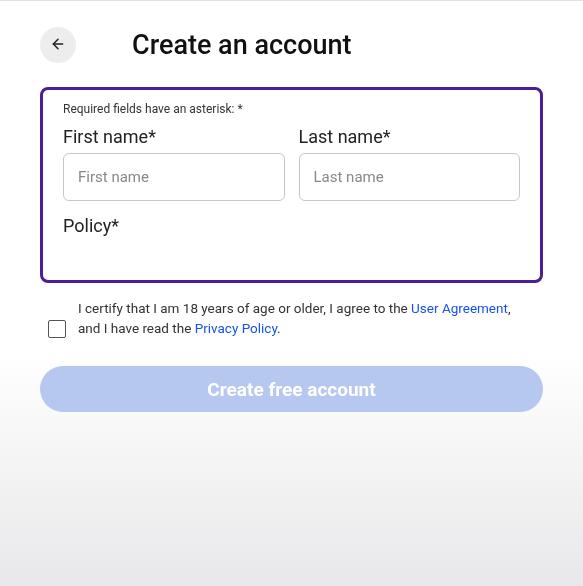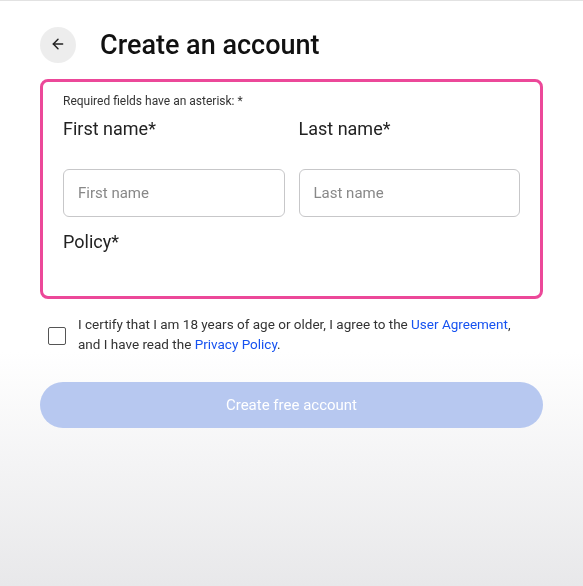--- a/index.html
+++ b/index.html
@@ -15,42 +15,43 @@
       padding: 0;
       position: relative;
       border-top: 1px solid #e2e2e2;
     }
     .container {
       padding: 26px 40px 0 40px;
     }
     .header-row {
       display: flex;
       align-items: center;
-      margin-bottom: 16px;
+      margin-bottom: 24px;
+      gap: 32px;
     }
     .back-btn {
       width: 36px;
       height: 36px;
       border-radius: 50%;
       background: #ededed;
       border: none;
       display: flex;
       align-items: center;
       justify-content: center;
       cursor: pointer;
       margin-right: 24px;
       flex-shrink: 0;
     }
     .page-title {
       font-size: 27px;
       font-weight: 500;
       color: #111;
     }
     .form-box {
-      border: 3px solid #ec4899;
+      border: 3px solid #4c1d95;
       border-radius: 8px;
       padding: 12px 20px 24px 20px;
       margin-left: 0;
       background: #fff;
     }
     .required-note {
       font-size: 12px;
       color: #333;
       margin-bottom: 10px;
     }
@@ -71,21 +72,20 @@
     }
     .text-input {
       width: 100%;
       height: 48px;
       border: 1px solid #c7c7c9;
       border-radius: 6px;
       padding: 16px 14px;
       font-size: 15px;
       color: #000000;
       background: #fff;
-      margin-top: 24px;
     }
     .text-input::placeholder {
       color: #888;
     }
     .password-wrap {
       position: relative;
     }
     .eye-btn {
       position: absolute;
       right: 12px;
@@ -95,21 +95,21 @@
       border: none;
       cursor: pointer;
       width: 24px;
       height: 24px;
       display: flex;
       align-items: center;
       justify-content: center;
     }
     .certify-row {
       display: flex;
-      align-items: center;
+      align-items: flex-end;
       gap: 12px;
       margin-top: 16px;
       padding: 0 8px;
     }
     .checkbox {
       width: 18px;
       height: 18px;
       border: 1.5px solid #555;
       border-radius: 2px;
       cursor: pointer;
@@ -126,22 +126,22 @@
       color: #1652f0;
       cursor: pointer;
     }
     .submit-btn {
       width: 100%;
       height: 46px;
       border: none;
       border-radius: 23px;
       background: #b7c8f0;
       color: #fff;
-      font-size: 15px;
-      font-weight: 400;
+      font-size: 19px;
+      font-weight: 700;
       cursor: pointer;
       margin-top: 28px;
     }
     .business-row {
       text-align: center;
       margin-top: 18px;
       font-size: 13.5px;
       color: #333;
     }
     .business-link {

